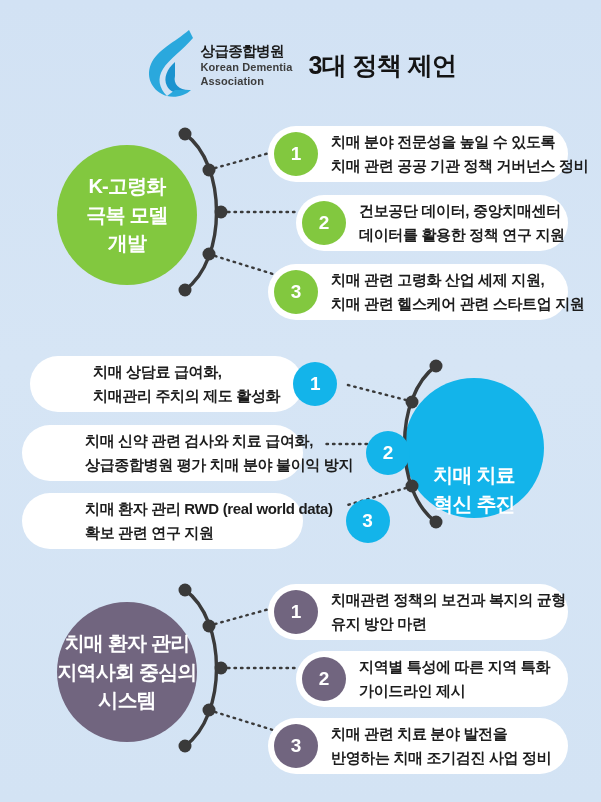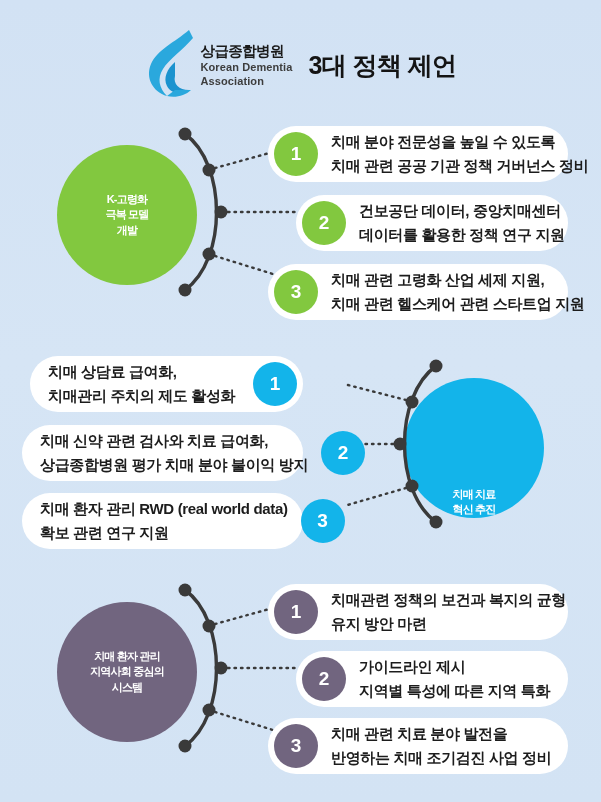--- a/index.html
+++ b/index.html
@@ -83,21 +83,21 @@
   
   .hub {
     position: absolute;
     border-radius: 50%;
     display: flex;
     flex-direction: column;
     align-items: center;
     justify-content: center;
     color: #ffffff;
     font-weight: bold;
-    font-size: 11px;
+    font-size: 20px;
     line-height: 1.42;
     letter-spacing: -0.8px;
     text-align: center;
     white-space: nowrap;
   }
   .hub-left  { left: 57px; }
   .hub-right { right: 57px; }
 
   #hub-1 { width: 140px; height: 140px; top: 33px; background: #82c83f; }
   #hub-2 { width: 140px; height: 140px; top: 38px; background: #13b4ea; justify-content: flex-end; }
@@ -139,21 +139,21 @@
 
   .pill-text {
     font-size: 15px;
     font-weight: bold;
     color: #1c1c1c;
     line-height: 1.62;
     letter-spacing: -0.35px;
     white-space: nowrap;
   }
   .pill-ltr .pill-text { margin-left: 13px; }
-  .pill-rtl .pill-text { margin-right: 13px; text-align: left; }
+  .pill-rtl .pill-text { margin-right: 13px; text-align: left; margin-left: 45px; }
 
   
   #s1-p1 { left: 268px; top: 14px;  width: 300px; }
   #s1-p2 { left: 296px; top: 83px;  width: 272px; }
   #s1-p3 { left: 268px; top: 152px; width: 300px; }
 
   
   #s2-p1 { left: 30px; top: 16px;  width: 273px; }
   #s2-p2 { left: 22px; top: 85px;  width: 281px; }
   #s2-p3 { left: 22px; top: 153px; width: 281px; }
@@ -299,22 +299,22 @@
       <div class="num num-purple">1</div>
       <div class="pill-text">
         <div>치매관련 정책의 보건과 복지의 균형</div>
         <div>유지 방안 마련</div>
       </div>
     </div>
 
     <div class="pill pill-ltr" id="s3-p2">
       <div class="num num-purple">2</div>
       <div class="pill-text">
+        <div>지역별 특성에 따른 지역 특화</div>
         <div>가이드라인 제시</div>
-        <div>지역별 특성에 따른 지역 특화</div>
       </div>
     </div>
 
     <div class="pill pill-ltr" id="s3-p3">
       <div class="num num-purple">3</div>
       <div class="pill-text">
         <div>치매 관련 치료 분야 발전을</div>
         <div>반영하는 치매 조기검진 사업 정비</div>
       </div>
     </div>

